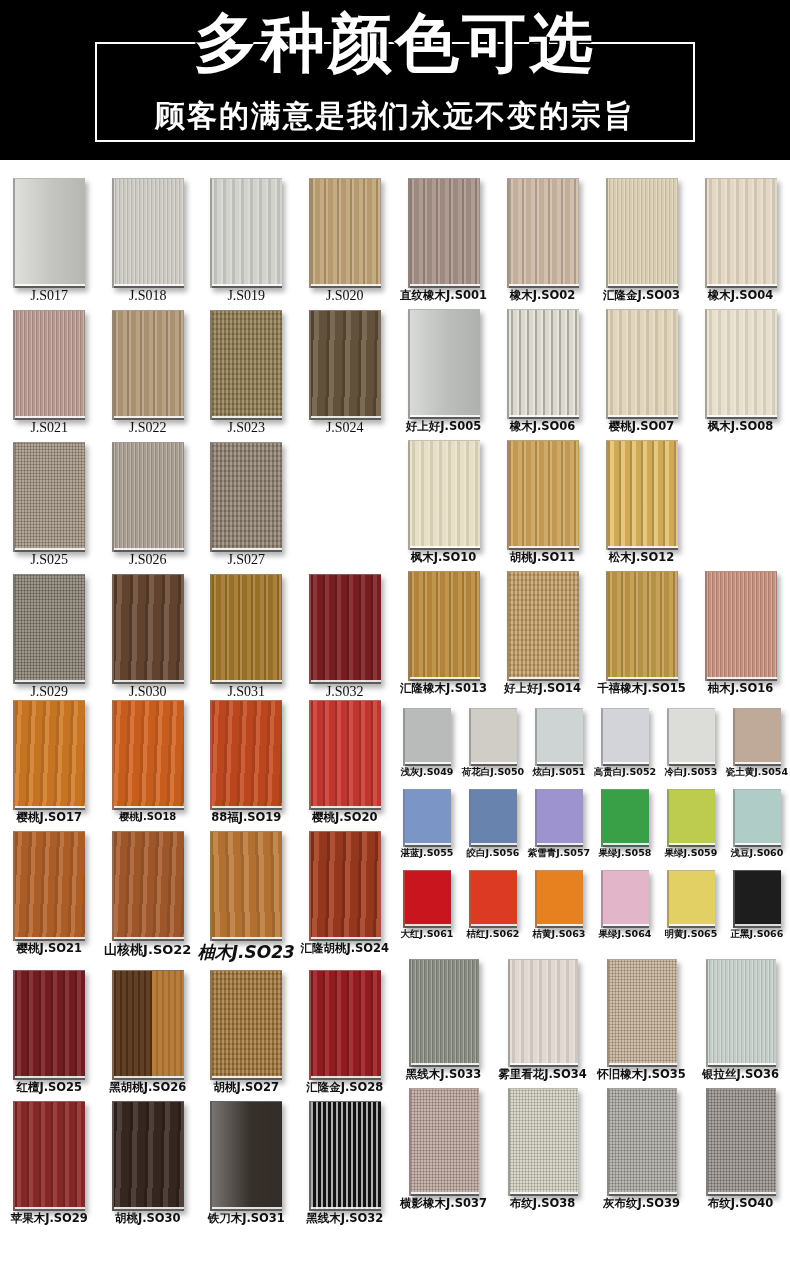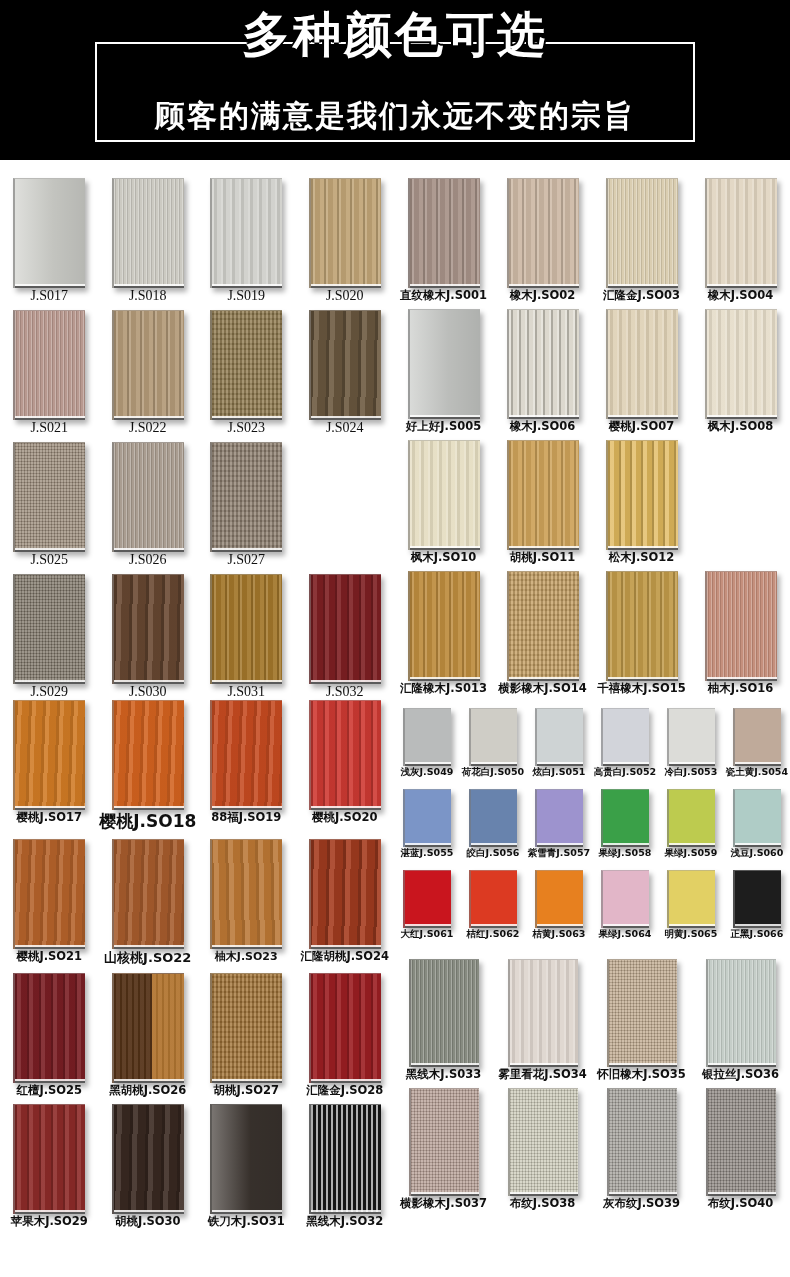--- a/index.html
+++ b/index.html
@@ -27,21 +27,21 @@
     width: 600px;
     height: 100px;
     border: 2px solid #ffffff;
   }
   .header-title {
     position: absolute;
     left: 0; right: 0;
     top: 8px;
     text-align: center;
     color: #ffffff;
-    font-size: 48px;
+    font-size: 64px;
     font-weight: bold;
     letter-spacing: 3px;
     line-height: 1.1;
     font-family: "DejaVu Sans", "Liberation Sans", sans-serif;
     z-index: 3;
     text-shadow: 0 0 1px #000, 2px 0 0 #000, -2px 0 0 #000, 0 2px 0 #000, 0 -2px 0 #000;
   }
   .header-sub {
     position: absolute;
     left: 0; right: 0;
@@ -277,21 +277,21 @@
                 </div>
               </div>
               <div class="label" style="font-size: 11.5px;">樱桃J.SO17</div>
             </div>
             <div class="cell4">
               <div class="swatch-wrap">
                 <div class="swatch" style="background: rgb(210, 98, 31);">
                   <div class="grainlayer" style="background-image: repeating-linear-gradient(92deg, rgba(0, 0, 0, 0.14) 0px, rgba(0, 0, 0, 0.14) 3px, rgba(255, 255, 255, 0.12) 3px, rgba(255, 255, 255, 0.12) 7px, rgba(0, 0, 0, 0.05) 7px, rgba(0, 0, 0, 0.05) 14px);"></div>
                 </div>
               </div>
-              <div class="label" style="font-size: 17px;">樱桃J.SO18</div>
+              <div class="label" style="font-size: 10px;">樱桃J.SO18</div>
             </div>
             <div class="cell4">
               <div class="swatch-wrap">
                 <div class="swatch" style="background: rgb(197, 74, 32);">
                   <div class="grainlayer" style="background-image: repeating-linear-gradient(92deg, rgba(0, 0, 0, 0.14) 0px, rgba(0, 0, 0, 0.14) 3px, rgba(255, 255, 255, 0.12) 3px, rgba(255, 255, 255, 0.12) 7px, rgba(0, 0, 0, 0.05) 7px, rgba(0, 0, 0, 0.05) 14px);"></div>
                 </div>
               </div>
               <div class="label" style="font-size: 11.5px;">88福J.SO19</div>
             </div>
             <div class="cell4">
@@ -319,21 +319,21 @@
                 </div>
               </div>
               <div class="label" style="font-size: 13px;">山核桃J.SO22</div>
             </div>
             <div class="cell4">
               <div class="swatch-wrap">
                 <div class="swatch" style="background: rgb(184, 117, 51);">
                   <div class="grainlayer" style="background-image: repeating-linear-gradient(89deg, rgba(0, 0, 0, 0.13) 0px, rgba(0, 0, 0, 0.13) 3px, rgba(255, 255, 255, 0.14) 3px, rgba(255, 255, 255, 0.14) 8px, rgba(0, 0, 0, 0.04) 8px, rgba(0, 0, 0, 0.04) 15px);"></div>
                 </div>
               </div>
-              <div class="label" style="font-size: 11px;">柚木J.SO23</div>
+              <div class="label" style="font-size: 17px; font-style: italic;">柚木J.SO23</div>
             </div>
             <div class="cell4">
               <div class="swatch-wrap">
                 <div class="swatch" style="background: rgb(166, 61, 32);">
                   <div class="grainlayer" style="background-image: repeating-linear-gradient(91deg, rgba(0, 0, 0, 0.26) 0px, rgba(0, 0, 0, 0.26) 3px, rgba(255, 255, 255, 0.1) 3px, rgba(255, 255, 255, 0.1) 8px, rgba(0, 0, 0, 0.1) 8px, rgba(0, 0, 0, 0.1) 16px);"></div>
                 </div>
               </div>
               <div class="label" style="font-size: 11.5px;">汇隆胡桃J.SO24</div>
             </div>
           </div>
@@ -512,21 +512,21 @@
                 </div>
               </div>
               <div class="label ">汇隆橡木J.S013</div>
             </div>
             <div class="cell4">
               <div class="swatch-wrap">
                 <div class="swatch" style="background: rgb(198, 160, 99);">
                   <div class="grainlayer" style="background-image: repeating-linear-gradient(90deg, rgba(0, 0, 0, 0.14) 0px, rgba(0, 0, 0, 0.14) 2px, rgba(255, 255, 255, 0.14) 2px, rgba(255, 255, 255, 0.14) 4px), repeating-linear-gradient(0deg, rgba(0, 0, 0, 0.08) 0px, rgba(0, 0, 0, 0.08) 2px, rgba(255, 255, 255, 0.08) 2px, rgba(255, 255, 255, 0.08) 5px);"></div>
                 </div>
               </div>
-              <div class="label ">横影橡木J.SO14</div>
+              <div class="label ">好上好J.SO14</div>
             </div>
             <div class="cell4">
               <div class="swatch-wrap">
                 <div class="swatch" style="background: rgb(192, 154, 73);">
                   <div class="grainlayer" style="background-image: repeating-linear-gradient(90deg, rgba(0, 0, 0, 0.16) 0px, rgba(0, 0, 0, 0.16) 2px, rgba(255, 255, 255, 0.16) 2px, rgba(255, 255, 255, 0.16) 4px, rgba(0, 0, 0, 0.06) 4px, rgba(0, 0, 0, 0.06) 9px, rgba(255, 255, 255, 0.08) 9px, rgba(255, 255, 255, 0.08) 13px);"></div>
                 </div>
               </div>
               <div class="label ">千禧橡木J.SO15</div>
             </div>
             <div class="cell4">

